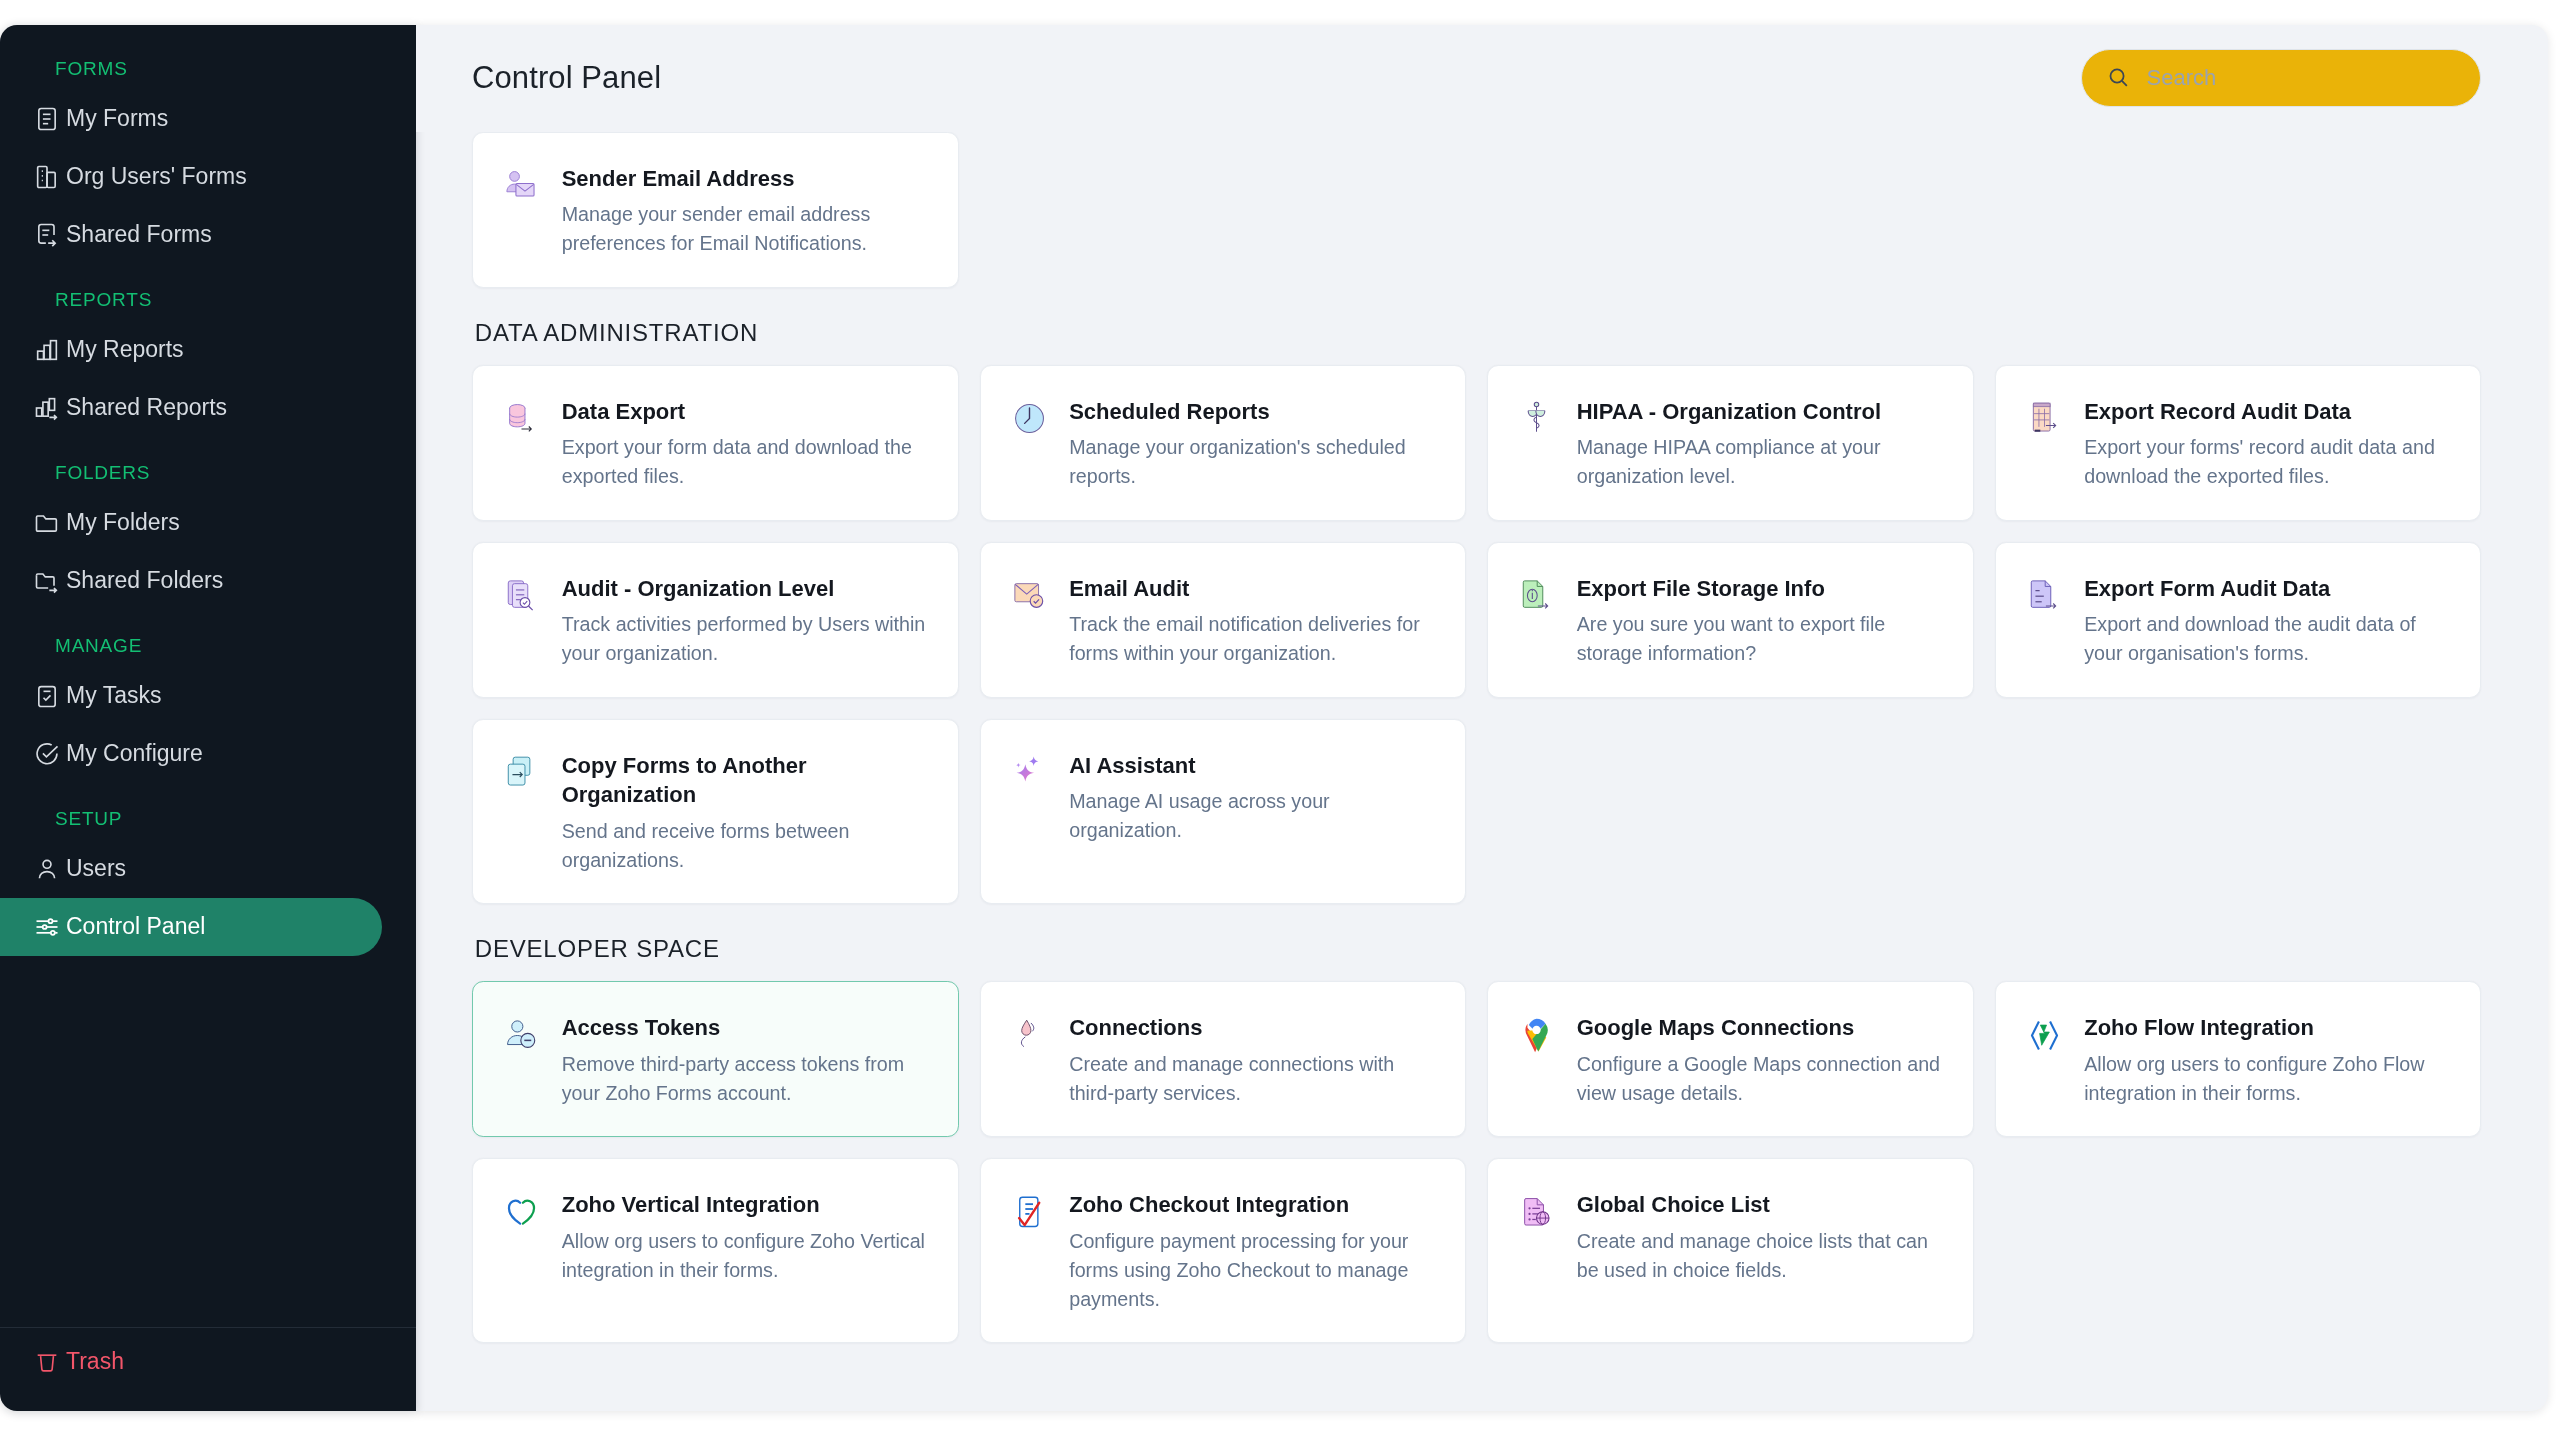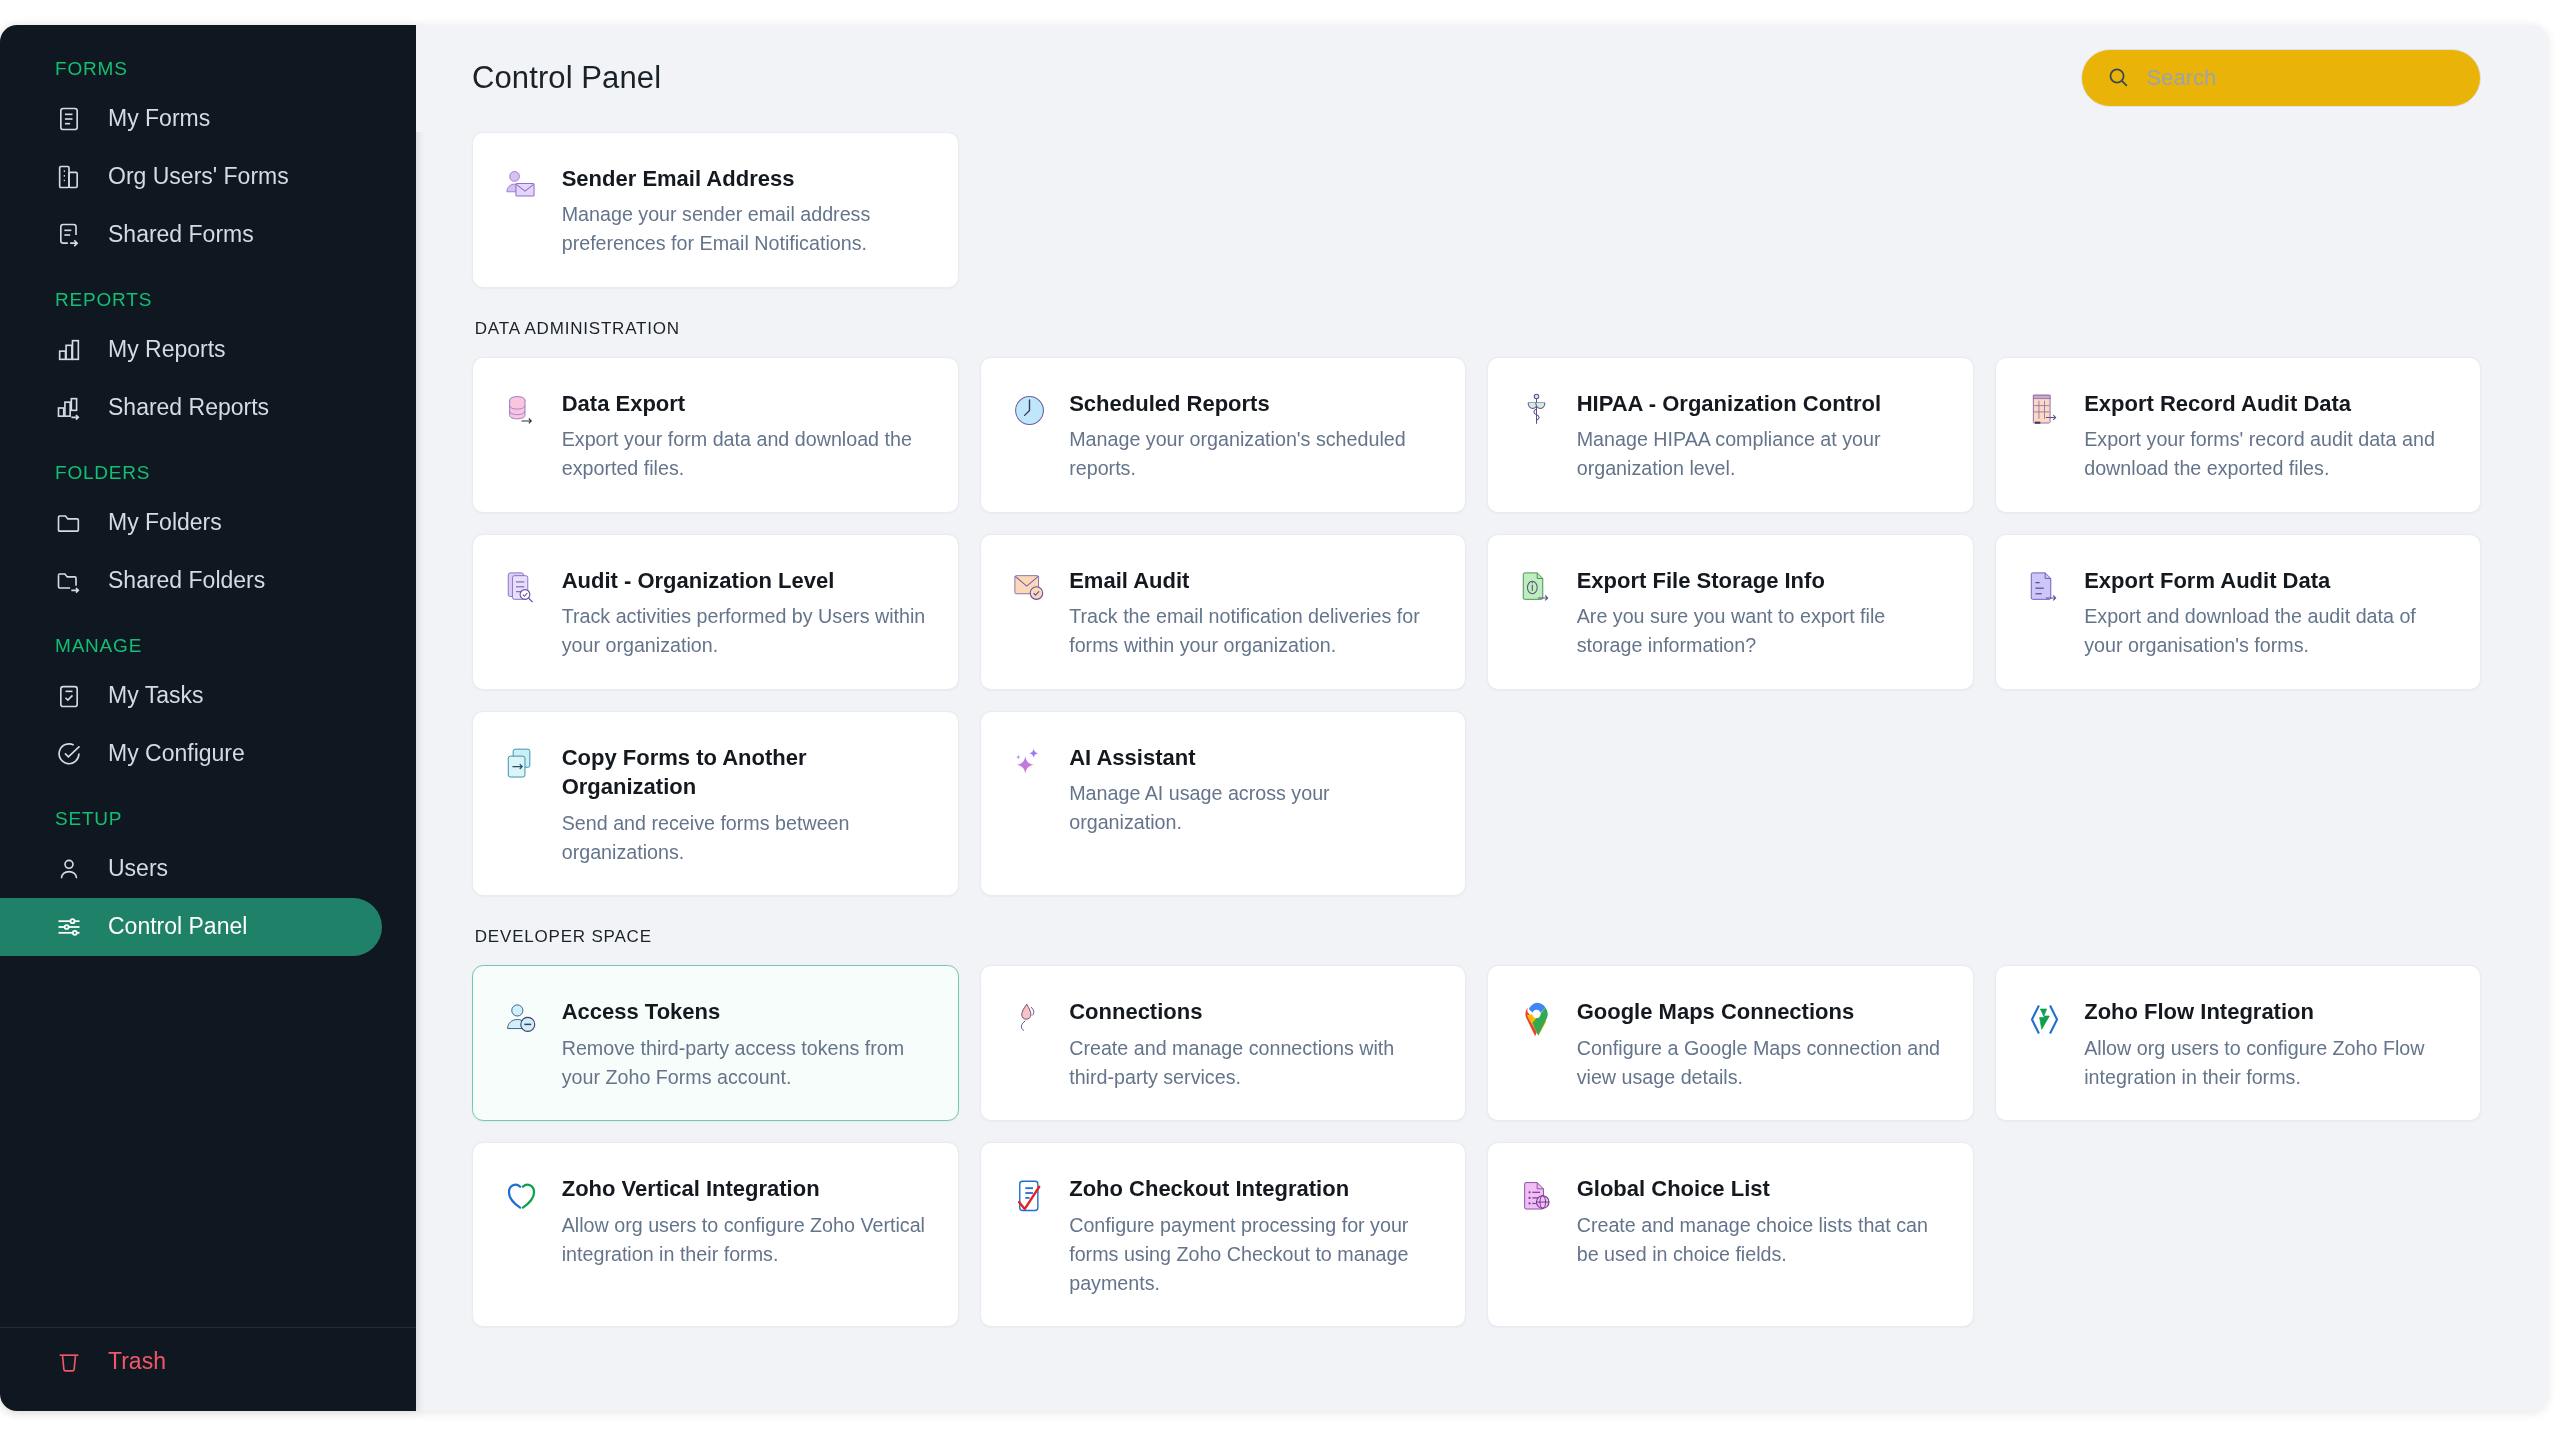--- a/index.html
+++ b/index.html
@@ -37,23 +37,23 @@
   .nav-group-title {
     color: #13bf73;
     font-size: 19px;
     letter-spacing: 0.8px;
     font-weight: 400;
     padding: 12.6px 0 9.8px 55px;
   }
   .nav-item {
     display: flex;
     align-items: center;
-    gap: 25px;
+    gap: 5px;
     height: 58px;
-    padding-left: 55px;
+    padding-left: 33px;
     margin-right: 34px;
     border-radius: 0 32px 32px 0;
     color: #d6dbe1;
     font-size: 23px;
     cursor: pointer;
   }
   .nav-item.active {
     background: #1f8268;
     color: #ffffff;
   }
@@ -121,21 +121,21 @@
     padding: 0 67px 0 56px;
     overflow: hidden;
     position: relative;
   }
   
   .scroll-inner {
     margin-top: -98px;
   }
 
   .section-title {
-    font-size: 17px;
+    font-size: 24px;
     color: #1b2129;
     letter-spacing: 0.8px;
     padding: 31px 0 18px 2.8px;
     font-weight: 400;
   }
 
   .grid {
     display: grid;
     grid-template-columns: repeat(4, 1fr);
     gap: 21px;

